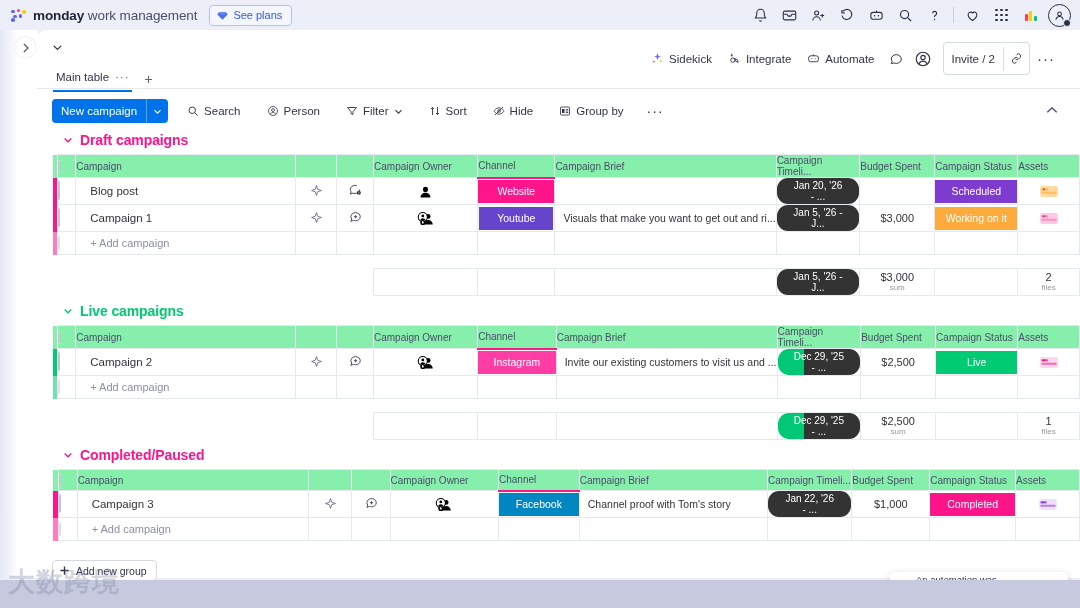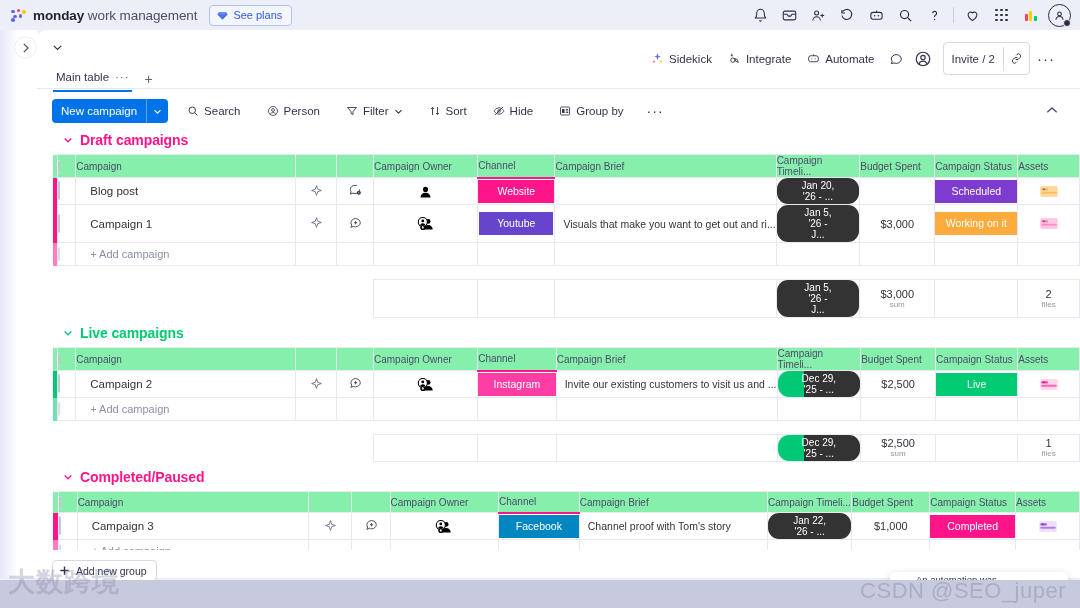--- a/index.html
+++ b/index.html
@@ -175,21 +175,21 @@
   .cell-brief { font-size:10.5px; color:#323338; padding-left:8px; white-space:nowrap;
     overflow:hidden; text-overflow:ellipsis; }
   .add-row td { color:#8b8fa7; font-size:11px; }
   .add-row .cell-name { color:#8b8fa7; }
 
   .pill {
     display:block; width:100%; height:23px; line-height:23px; text-align:center;
     color:#fff; font-size:10.5px; cursor:pointer;
   }
   .date-pill {
-    display:inline-block; min-width:74px; padding:2px 24px; border-radius:11px;
+    display:inline-block; min-width:74px; padding:2px 16px; border-radius:11px;
     background:#333333; color:#fff; font-size:10px; text-align:center; cursor:pointer;
   }
   .date-pill.live {
     background: linear-gradient(to right,#00c875 0 32%,#333333 32% 100%);
   }
   .asset-thumb { width:18px;height:11px;border-radius:2px;margin:0 auto;display:block; }
   .sum-val { font-size:11px;color:#323338;line-height:11px; }
   .sum-lab { font-size:8px;color:#9699a6;line-height:9px; }
   .sum-row td { height:27px; border-color:#e6e9ef; }
   .blank-row td { border:none; height:14px; }
@@ -823,14 +823,13 @@
         <circle cx="9" cy="12.5" r="1" fill="#6c6cff" stroke="none"></circle>
         <circle cx="15" cy="12.5" r="1" fill="#6c6cff" stroke="none"></circle>
         <path d="M12 7V4.5"></path>
       </svg>
     <span class="msg">An automation was completed.</span>
     <span class="x">✕</span>
   </div>
 
   <div class="bottom-strip"></div>
   <div class="wm1">大数跨境</div>
-  <div class="wm2">CSDN @SEO_juper</div>
 </div>
 
 </body></html>

